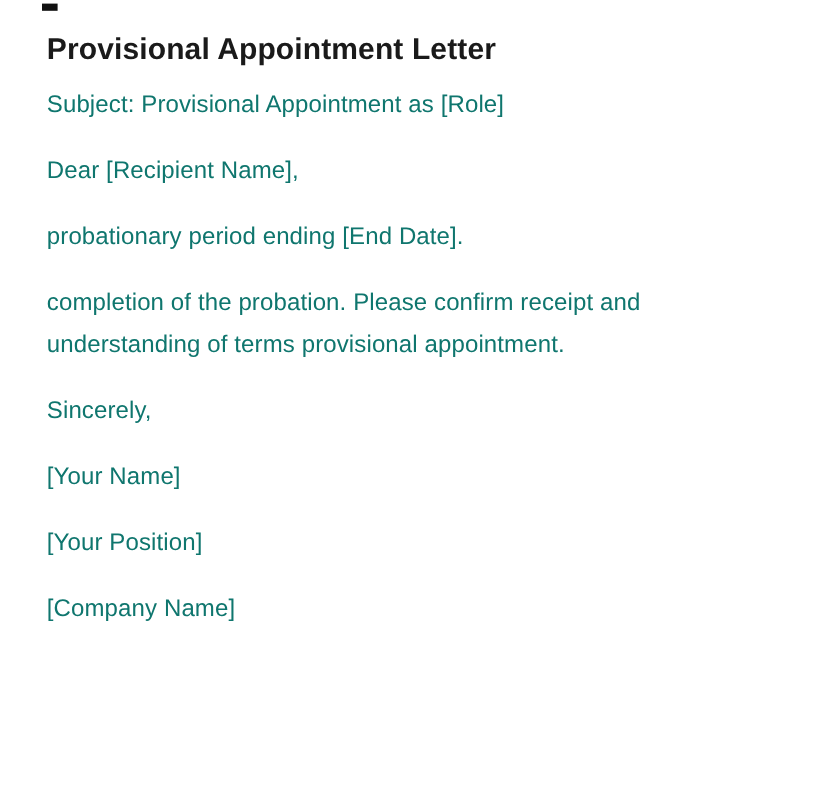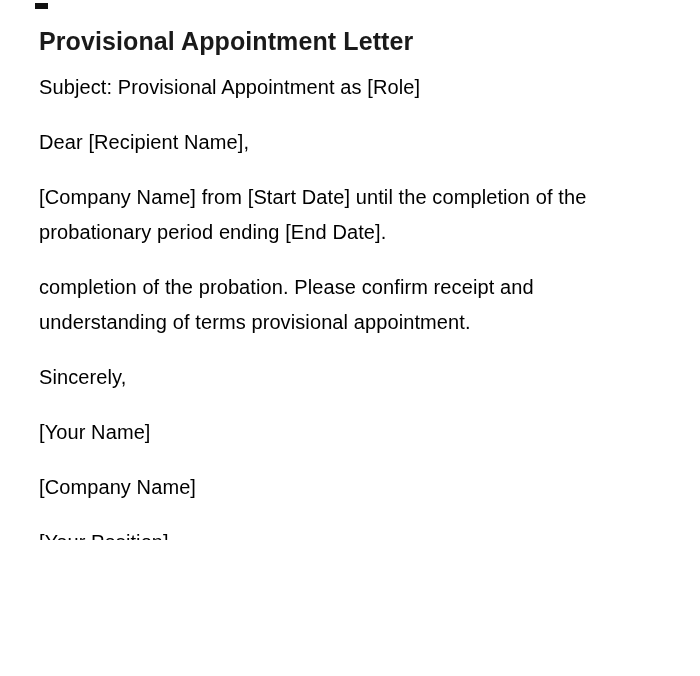--- a/index.html
+++ b/index.html
@@ -25,21 +25,21 @@
     line-height: 1.2;
     font-weight: 700;
     color: #1a1a1a;
     letter-spacing: 0.1px;
   }
   p.para {
     margin: 0 0 20px 0;
     font-size: 20px;
     line-height: 35px;
     font-weight: 400;
-    color: #000000;
+    color: #0f766e;
     letter-spacing: 0.1px;
   }
   p.para .line {
     display: block;
   }
   .stray-mark {
     position: absolute;
     left: 35px;
     top: 3px;
     width: 13px;
@@ -60,39 +60,38 @@
 
     <p class="para">
       <span class="line">Subject: Provisional Appointment as [Role]</span>
     </p>
 
     <p class="para">
       <span class="line">Dear [Recipient Name],</span>
     </p>
 
     <p class="para">
-      <span class="line">[Company Name] from [Start Date] until the completion of the</span>
       <span class="line">probationary period ending [End Date].</span>
     </p>
 
     <p class="para">
       <span class="line">completion of the probation. Please confirm receipt and</span>
       <span class="line">understanding of terms provisional appointment.</span>
     </p>
 
     <p class="para">
       <span class="line">Sincerely,</span>
     </p>
 
     <p class="para">
       <span class="line">[Your Name]</span>
     </p>
 
     <p class="para">
-      <span class="line">[Company Name]</span>
+      <span class="line">[Your Position]</span>
     </p>
 
     <p class="para">
-      <span class="line">[Your Position]</span>
+      <span class="line">[Company Name]</span>
     </p>
 
   </div>
 </div>
 
 </body></html>

